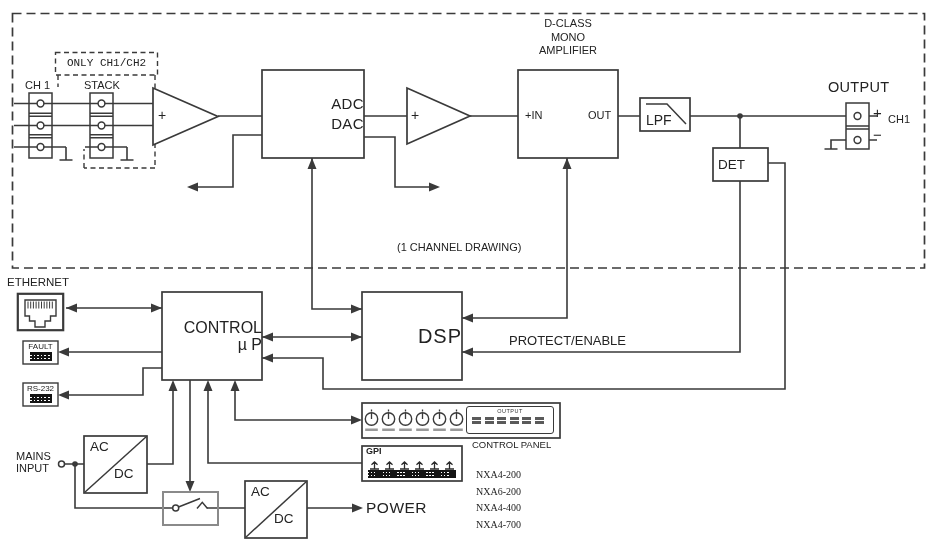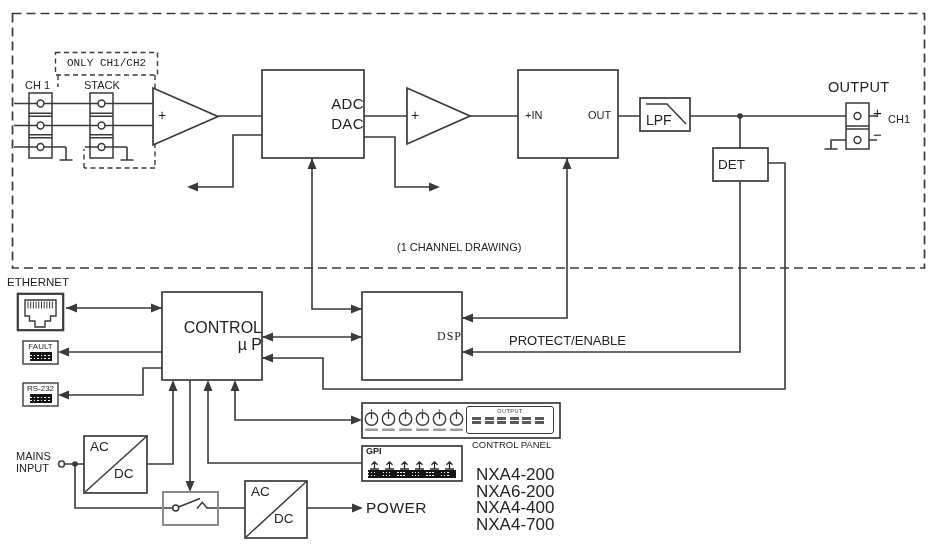--- a/index.html
+++ b/index.html
@@ -143,38 +143,43 @@
 <span class="t" style="left:84px;top:79px;font-size:11px;">STACK</span>
 
 <span class="t" style="left:158px;top:107px;font-size:14px;">+</span>
 <span class="t" style="left:411px;top:107px;font-size:14px;">+</span>
 
 <div class="blk" style="left:262px;top:70px;width:102px;height:88px;font-size:15px;line-height:20px;letter-spacing:.4px;">
   <span>ADC</span>
   <span>DAC</span>
 </div>
 
+<div class="t c" style="left:513px;top:17px;width:110px;font-size:11px;line-height:13.5px;">
+  <div>D-CLASS</div>
+  <div>MONO</div>
+  <div>AMPLIFIER</div>
+</div>
 <span class="t" style="left:525px;top:109px;font-size:11px;">+IN</span>
 <span class="t" style="left:588px;top:109px;font-size:11px;">OUT</span>
 
 <span class="t" style="left:646px;top:112px;font-size:14px;">LPF</span>
 <div class="t c" style="left:713px;top:148px;width:37px;line-height:33px;font-size:13.5px;">DET</div>
 
 <span class="t" style="left:828px;top:79px;font-size:14.5px;letter-spacing:.3px;">OUTPUT</span>
 <span class="t" style="left:873px;top:104px;font-size:15px;">+</span>
 <span class="t" style="left:888px;top:113px;font-size:11px;">CH1</span>
 <span class="t" style="left:873px;top:126px;font-size:15px;">−</span>
 
 <span class="t" style="left:356px;top:241px;font-size:11px;margin-left:41px;">(1 CHANNEL DRAWING)</span>
 
 <div class="blk" style="left:162px;top:292px;width:100px;height:88px;font-size:16px;line-height:17px;">
   <span>CONTROL</span>
   <span>µ P</span>
 </div>
-<div class="blk" style="left:362px;top:292px;width:100px;height:88px;font-size:12px;letter-spacing:1px;font-family:Liberation Serif, serif;">
+<div class="blk" style="left:362px;top:292px;width:100px;height:88px;font-size:20px;letter-spacing:1px;">
   <span>DSP</span>
 </div>
 <span class="t" style="left:469px;top:333px;font-size:13px;padding-left:40px;">PROTECT/ENABLE</span>
 
 <div class="t c" style="left:23px;top:342px;width:35px;font-size:8px;">FAULT</div>
 <div class="pinstrip" style="left:29.5px;top:351.5px;width:22px;height:9px;"></div>
 <div class="t c" style="left:23px;top:384px;width:35px;font-size:8px;">RS-232</div>
 <div class="pinstrip" style="left:29.5px;top:393.5px;width:22px;height:9px;"></div>
 
 <div class="t" style="left:16px;top:451px;font-size:11px;line-height:11.5px;">
@@ -192,20 +197,20 @@
 <div class="display">
   <span class="lcdtitle">OUTPUT</span>
   <div class="lcdrow"></div>
   <div class="lcdrow"></div>
 </div>
 <span class="t" style="left:472px;top:439px;font-size:9.5px;">CONTROL PANEL</span>
 
 <span class="t" style="left:366px;top:446px;font-size:9px;font-weight:bold;">GPI</span>
 <div class="pinstrip gpi" style="left:368px;top:470px;width:88px;height:8px;"></div>
 
-<div class="t" style="left:476px;top:467px;font-size:17px;line-height:16.5px;">
+<div class="t" style="left:476px;top:467px;font-size:10px;line-height:16.5px;font-family:Liberation Serif, serif;">
   <div>NXA4-200</div>
   <div>NXA6-200</div>
   <div>NXA4-400</div>
   <div>NXA4-700</div>
 </div>
 
 </div>
 
 </body></html>

